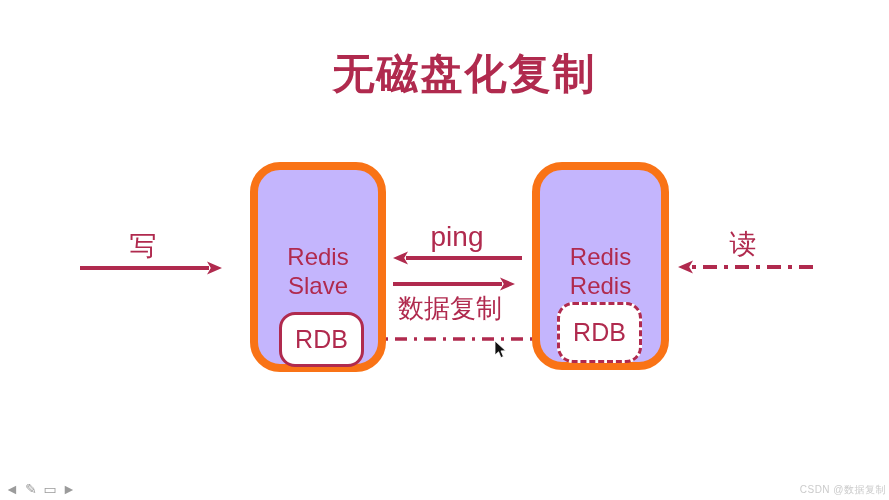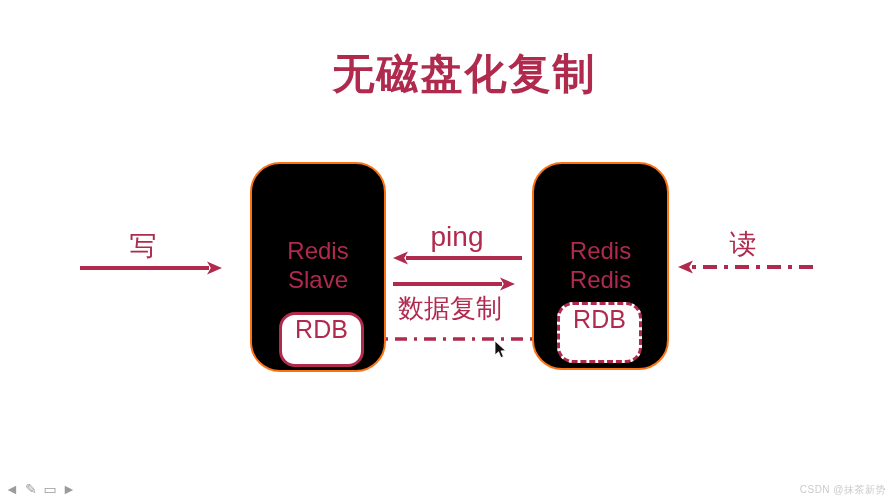--- a/index.html
+++ b/index.html
@@ -5,32 +5,32 @@
   html,body{margin:0;padding:0;background:#ffffff;}
   #slide{
     position:relative;width:889px;height:500px;background:#ffffff;overflow:hidden;
     font-family:"Liberation Sans","DejaVu Sans",sans-serif;color:#B02A4E;
   }
   .title{
     position:absolute;top:46px;left:0;right:0;text-align:center;
     font-size:42px;font-weight:700;letter-spacing:2px;color:#B02A4E;padding-left:40px;
   }
   .node{
-    position:absolute;border:2px solid #f97316;border-radius:30px;
-    box-sizing:border-box;background:#000000;
+    position:absolute;border:8px solid #f97316;border-radius:30px;
+    box-sizing:border-box;background:#c4b5fd;
   }
   #master-box{left:250px;top:162px;width:136px;height:210px;}
   #slave-box{left:532px;top:162px;width:137px;height:208px;}
   .node-label{
     position:absolute;left:0;right:0;top:72px;text-align:center;
     font-size:24px;line-height:29px;color:#B02A4E;font-weight:400;
   }
   .rdb{
     position:absolute;box-sizing:border-box;border:3px solid #B02A4E;border-radius:16px;
-    display:flex;align-items:flex-start;justify-content:center;
+    display:flex;align-items:center;justify-content:center;
     font-size:25px;color:#B02A4E;background:#ffffff;
   }
   #master-rdb{left:279px;top:312px;width:85px;height:55px;}
   #slave-rdb{left:557px;top:302px;width:85px;height:61px;border-style:dashed;}
   .arrow-label{position:absolute;color:#B02A4E;}
   #write-label{left:118px;top:228px;width:50px;text-align:center;font-size:27px;}
   #ping-label{left:418px;top:221px;width:78px;text-align:center;font-size:28px;}
   #replicate-label{left:392px;top:291px;width:110px;text-align:right;font-size:26px;}
   #read-label{left:718px;top:226px;width:50px;text-align:center;font-size:27px;}
   #arrow-layer{position:absolute;left:0;top:0;}
@@ -93,15 +93,15 @@
     <path d="M1,0 L1,14 L4.6,10.8 L6.9,16.6 L9.4,15.5 L7,9.9 L11.6,9.7 Z" fill="#111111" stroke="#ffffff" stroke-width="0.8"></path>
   </svg>
 
   <div class="toolbar">
     <span class="tbtn">◄</span>
     <span class="tbtn">✎</span>
     <span class="tbtn">▭</span>
     <span class="tbtn">►</span>
   </div>
 
-  <div class="watermark">CSDN @抹茶新势</div>
+  <div class="watermark">CSDN @数据复制</div>
 
 </div>
 
 </body></html>

